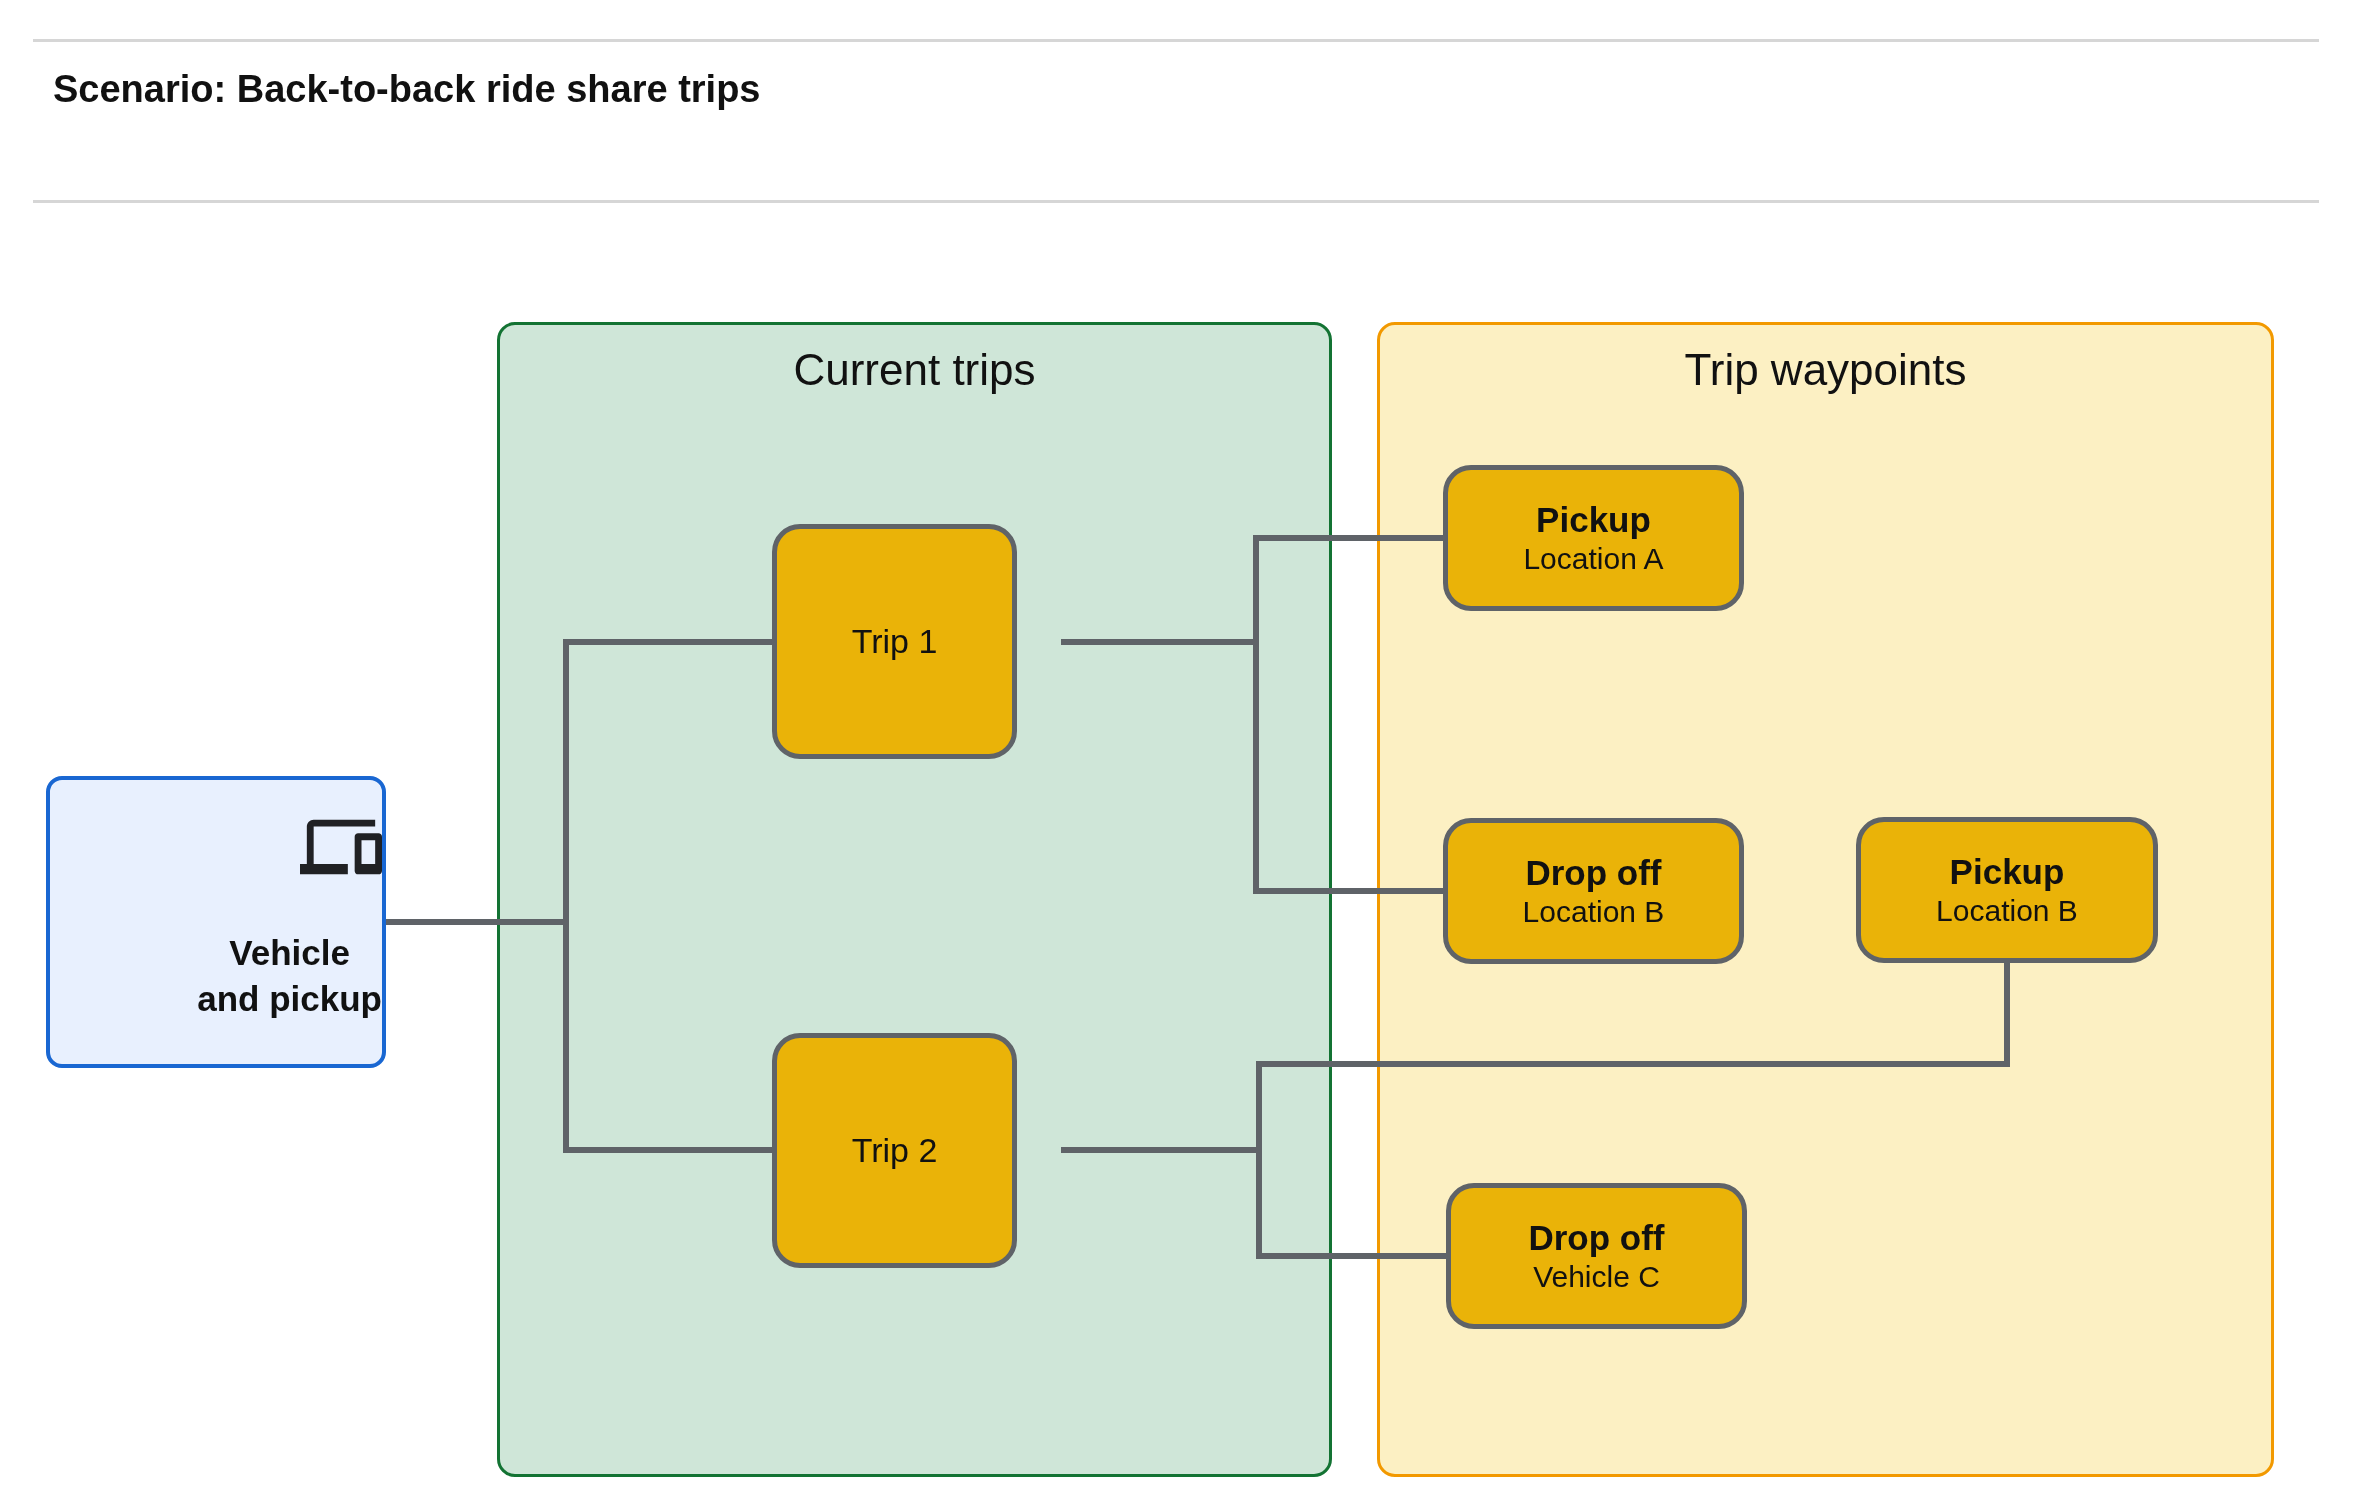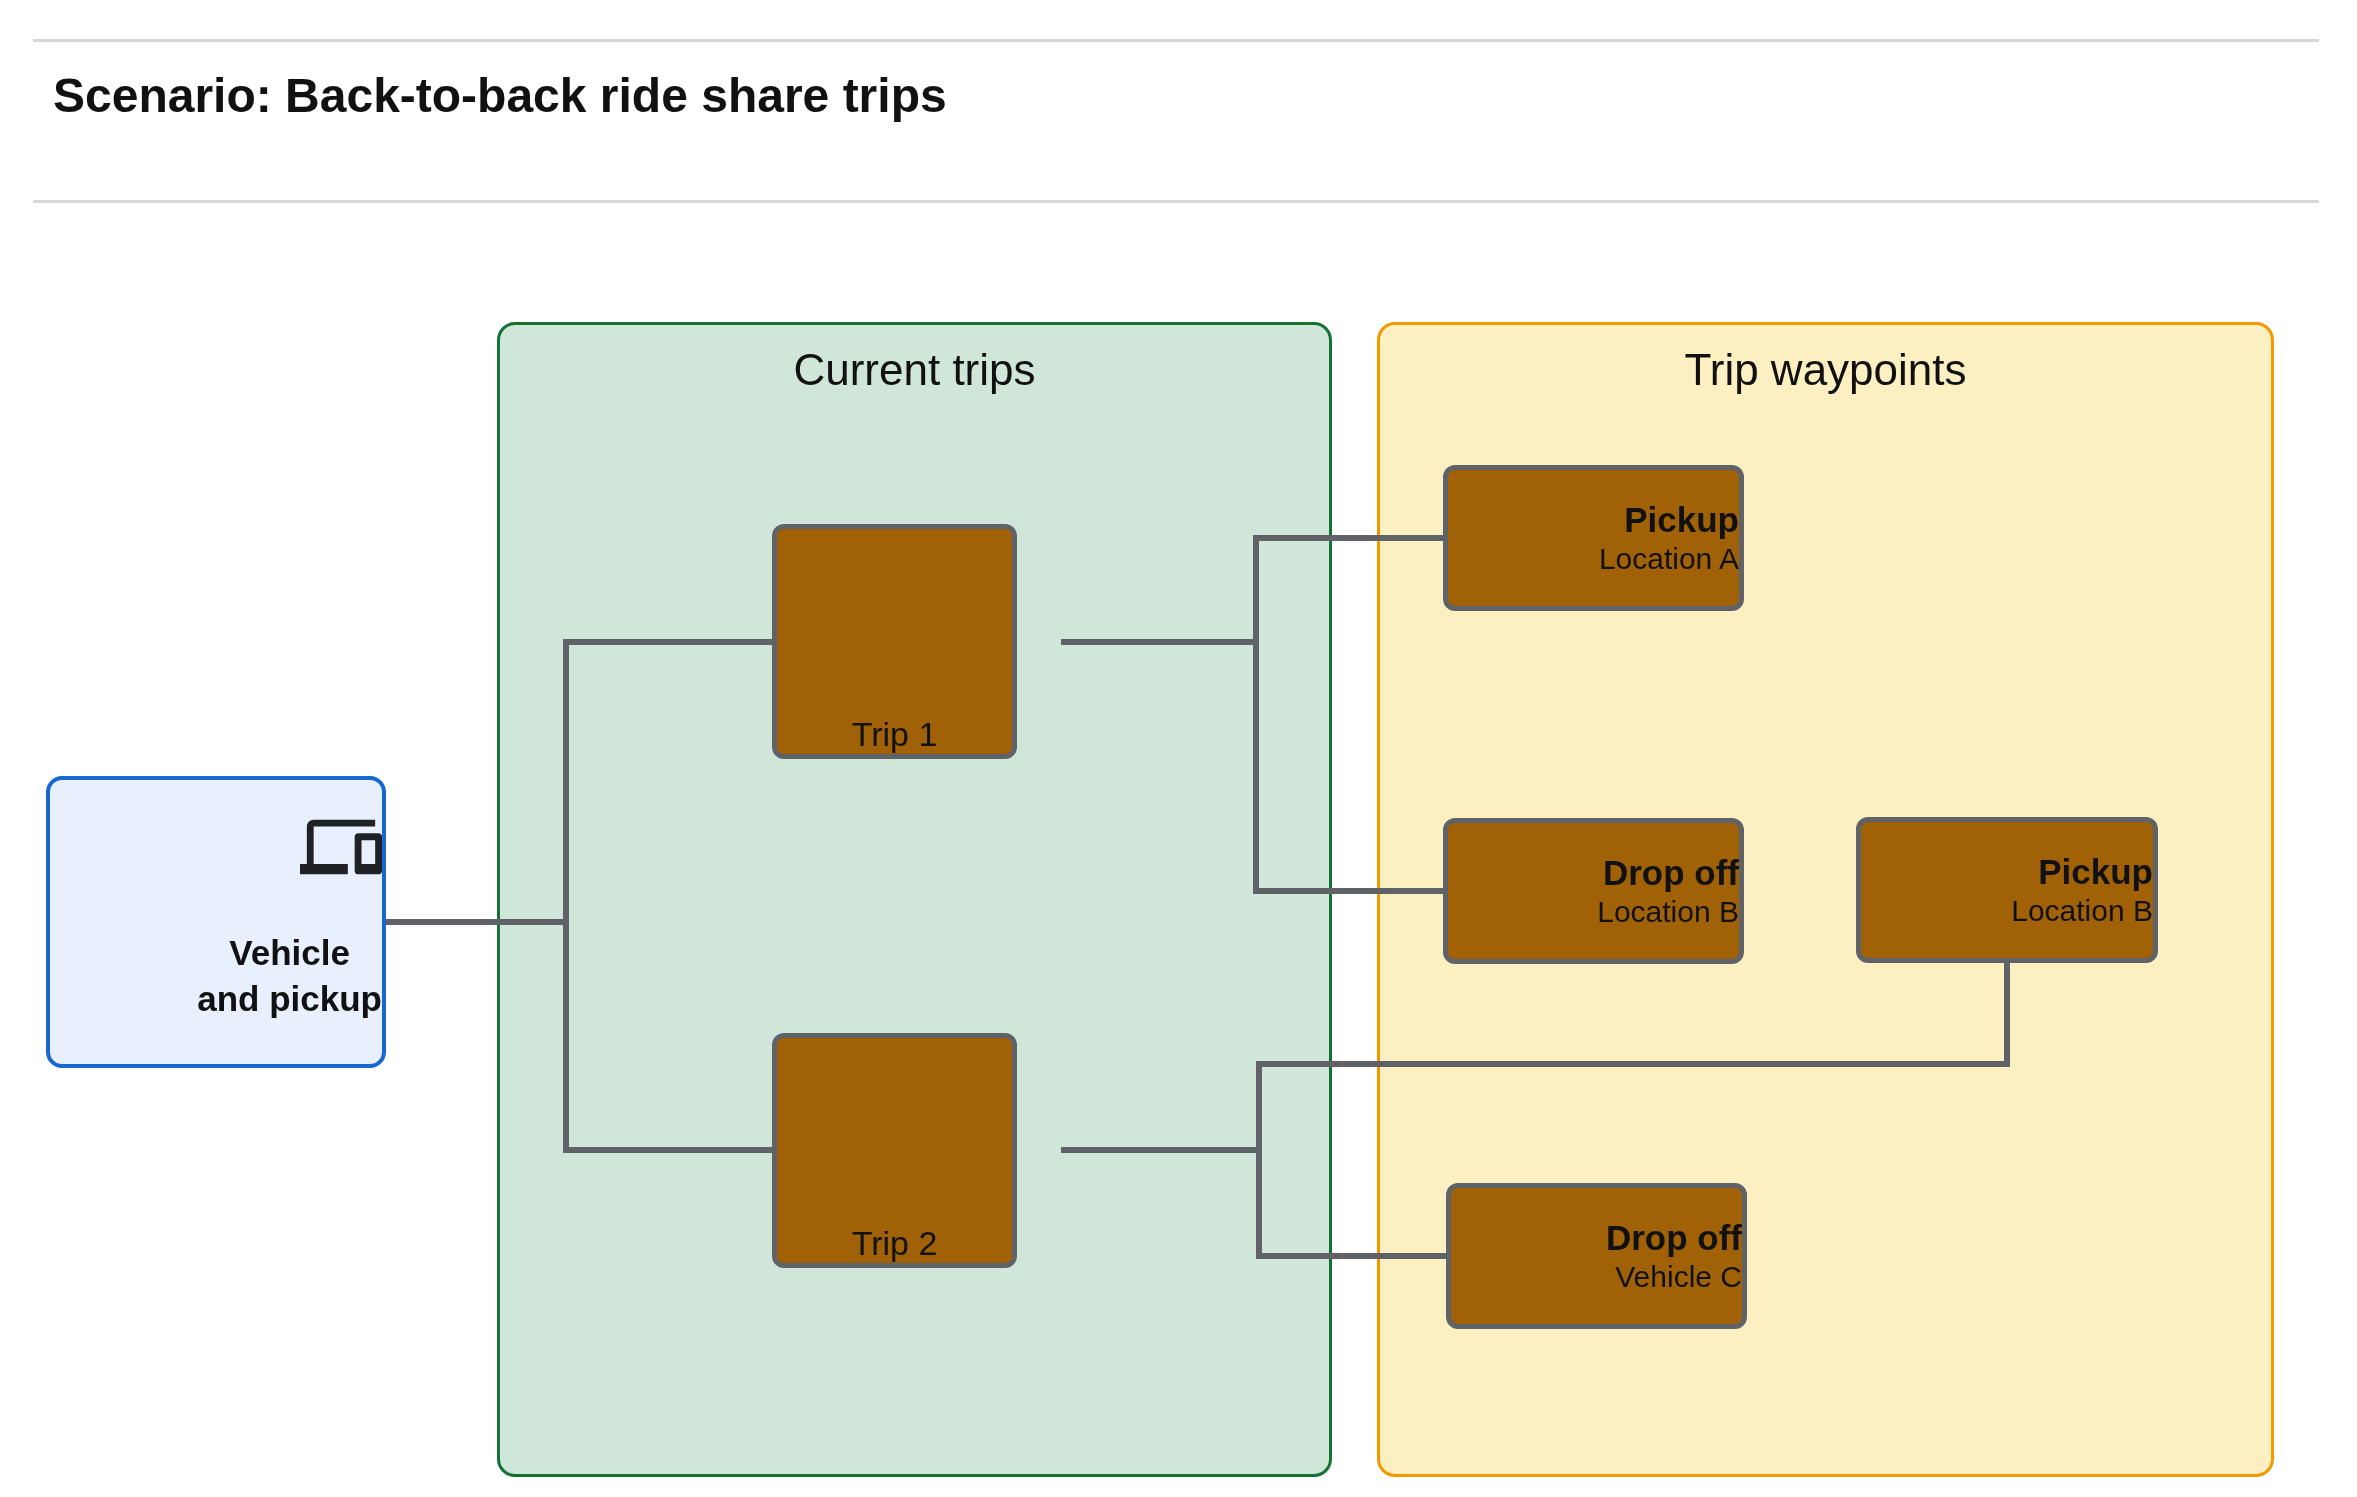--- a/index.html
+++ b/index.html
@@ -19,21 +19,21 @@
     width: 2286px;
     height: 3px;
     background: #d6d6d6;
   }
   .hr.top { top: 39px; }
   .hr.bottom { top: 200px; }
   .page-title {
     position: absolute;
     left: 53px;
     top: 68px;
-    font-size: 48px;
+    font-size: 38px;
     font-weight: 700;
   }
   .page-subtitle {
     position: absolute;
     left: 259px;
     top: 124px;
     font-size: 36px;
     font-weight: 400;
     white-space: pre-wrap;
   }
@@ -65,25 +65,25 @@
   }
   svg.connectors {
     position: absolute;
     left: 0;
     top: 0;
     z-index: 2;
   }
   .node {
     position: absolute;
     z-index: 3;
-    background: #a16207;
+    background: #eab308;
     border: 5px solid #5f6368;
-    border-radius: 12px;
+    border-radius: 28px;
     display: flex;
-    align-items: flex-end;
+    align-items: center;
     justify-content: center;
   }
   .trip {
     width: 245px;
     height: 235px;
     font-size: 34px;
     font-weight: 400;
   }
   .trip.t1 { left: 772px; top: 524px; }
   .trip.t2 { left: 772px; top: 1033px; }

